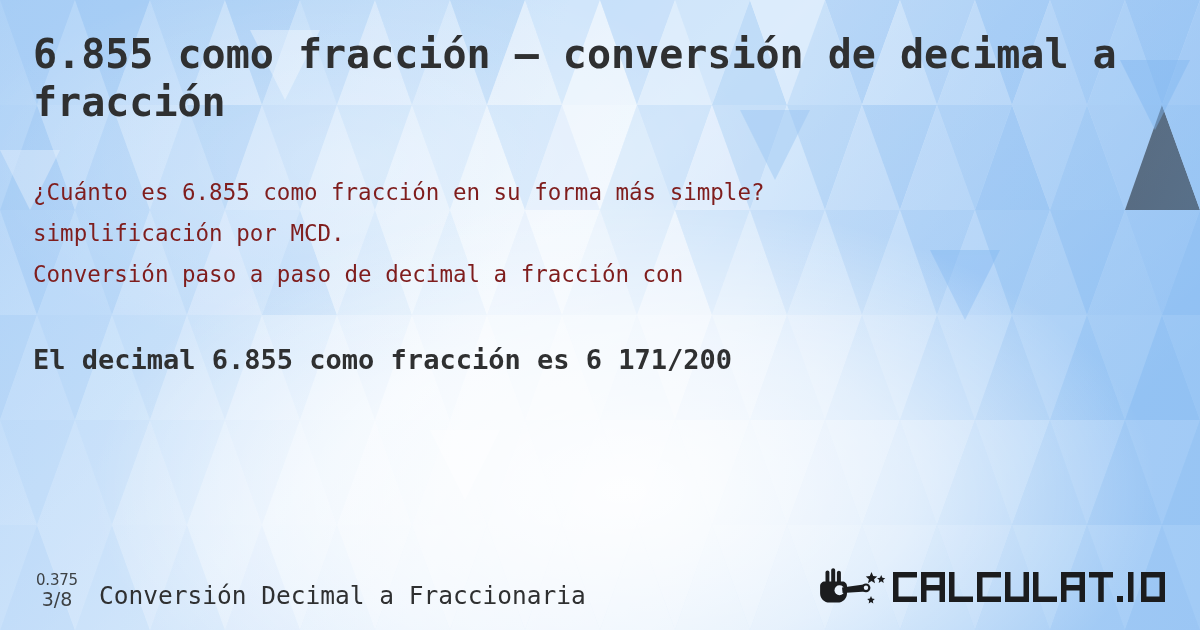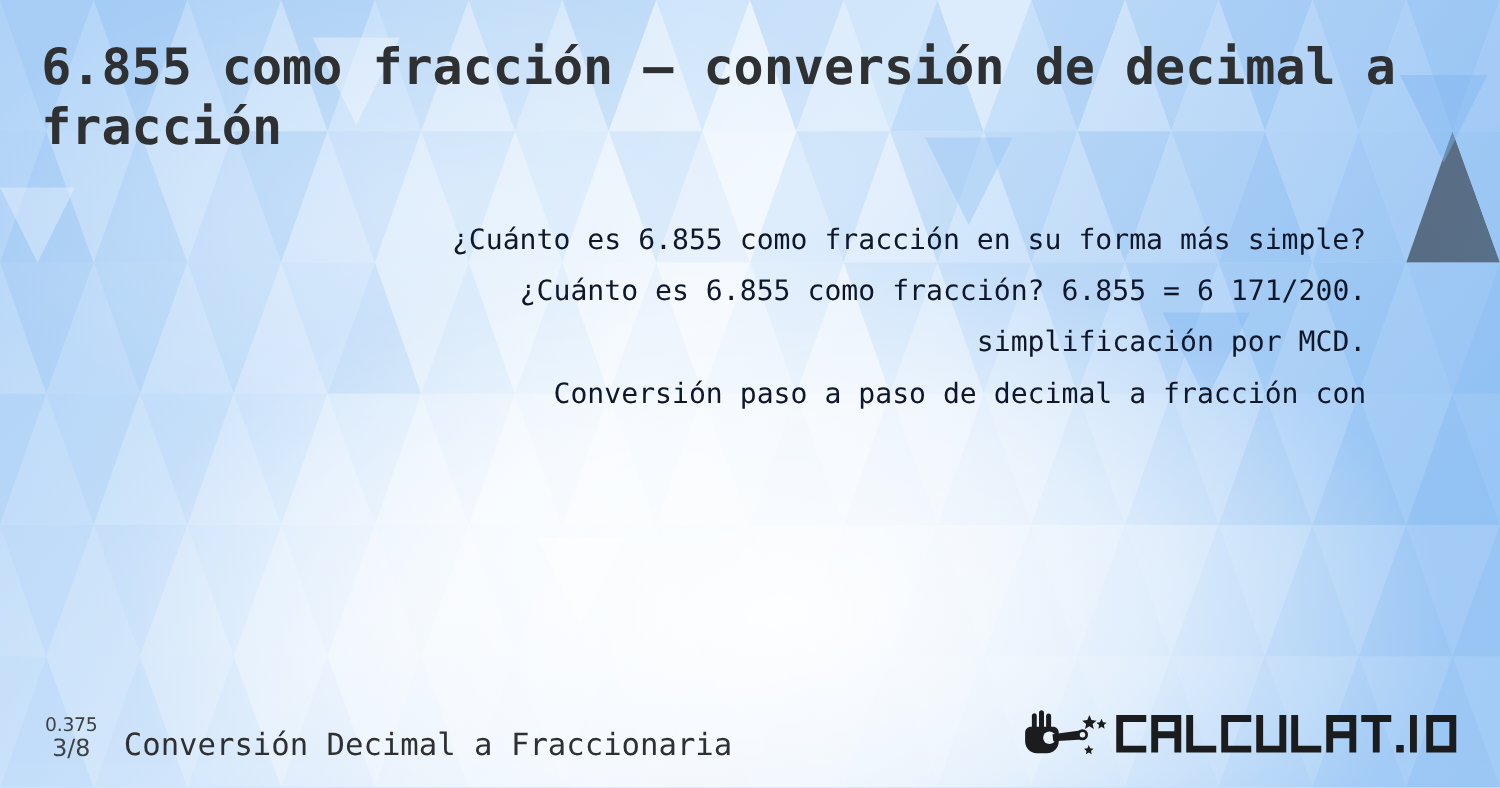--- a/index.html
+++ b/index.html
@@ -57,22 +57,21 @@
   }
 
   .lede {
     position: absolute;
     left: 33px;
     top: 172px;
     width: 1060px;
     font-size: 22.5px;
     line-height: 1.82;
     font-weight: 400;
-    color: #0f172a;
-    text-align: right;
+    color: #7f1d1d;
   }
 
   .lede .ln { display: block; white-space: nowrap; }
 
   .answer {
     position: absolute;
     left: 33px;
     top: 344px;
     font-size: 27px;
     font-weight: 700;
@@ -372,25 +371,25 @@
 </svg>
 
 <div id="bg-wash"></div>
 
 <div class="page">
 
   <h1 class="headline">6.855 como fracción – conversión de decimal a fracción</h1>
 
   <div class="lede">
     <span class="ln">¿Cuánto es 6.855 como fracción en su forma más simple?</span>
-    <span class="ln">¿Cuánto es 6.855 como fracción? 6.855 = 6 171/200.</span>
     <span class="ln">simplificación por MCD.</span>
     <span class="ln">Conversión paso a paso de decimal a fracción con</span>
   </div>
 
+  <div class="answer">El decimal 6.855 como fracción es 6 171/200</div>
 
 </div>
 
 <div class="footer">
 
   <div class="brand-left">
     <div class="frac-icon">
       <span class="dec">0.375</span>
       <span class="fra">3/8</span>
     </div>

